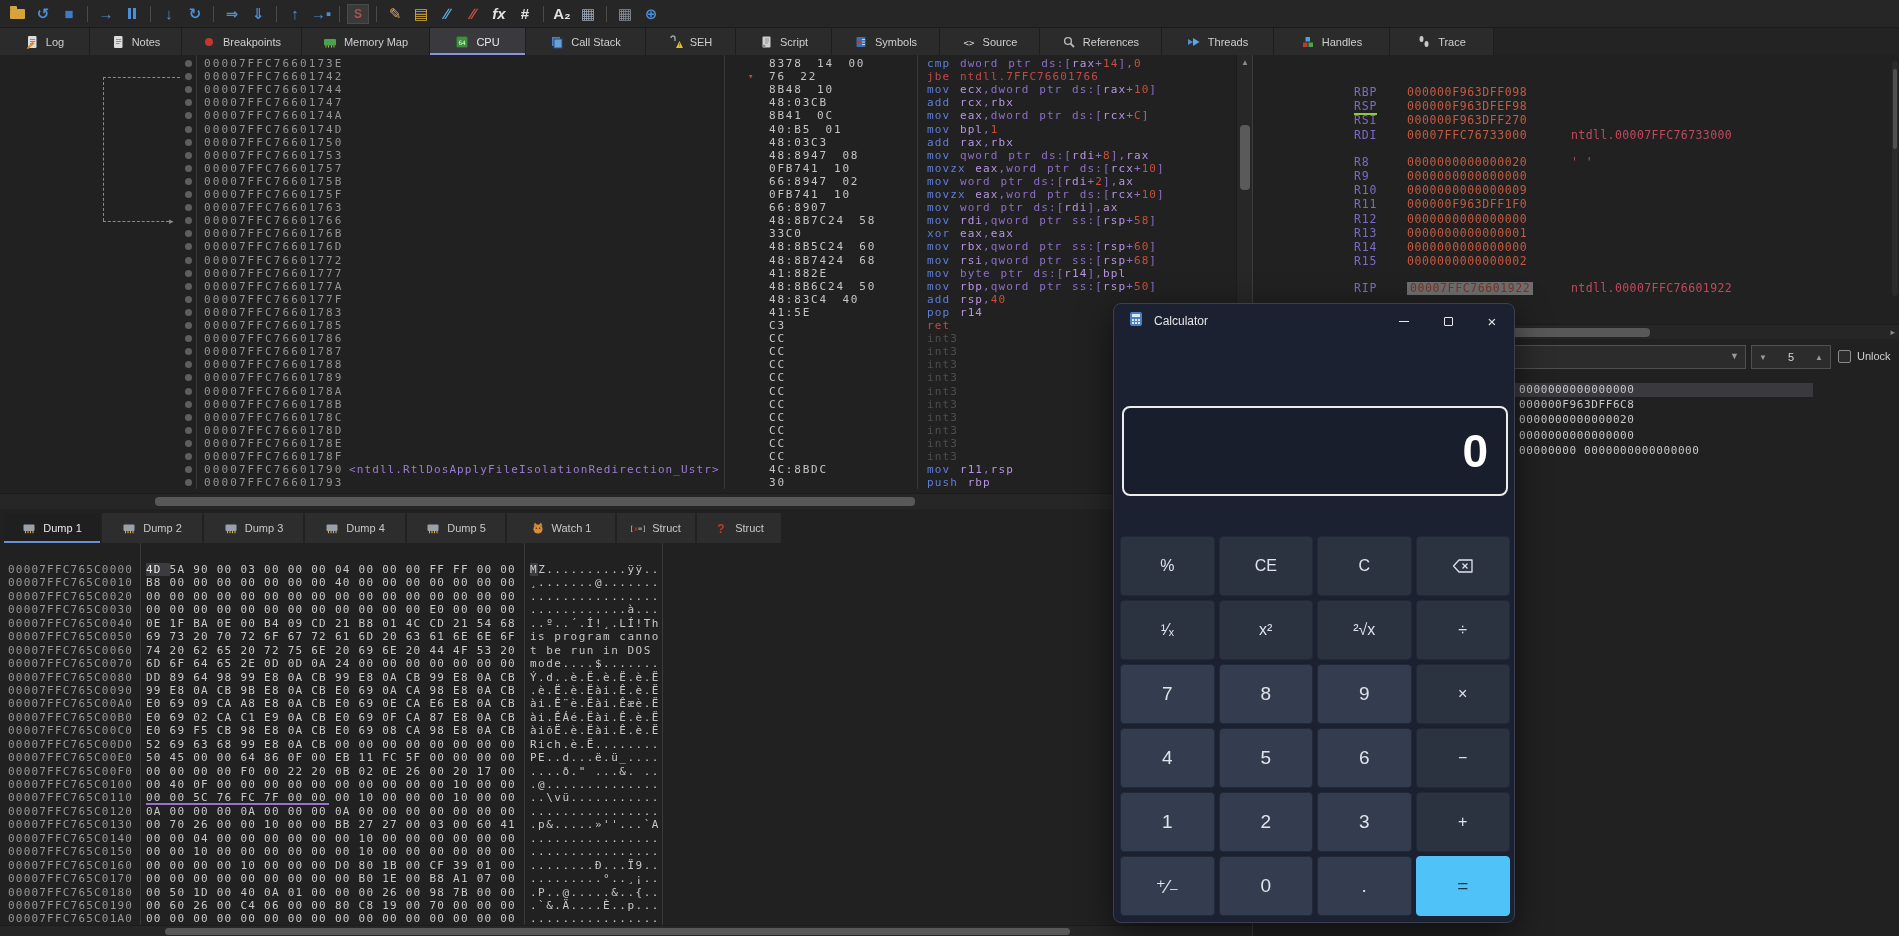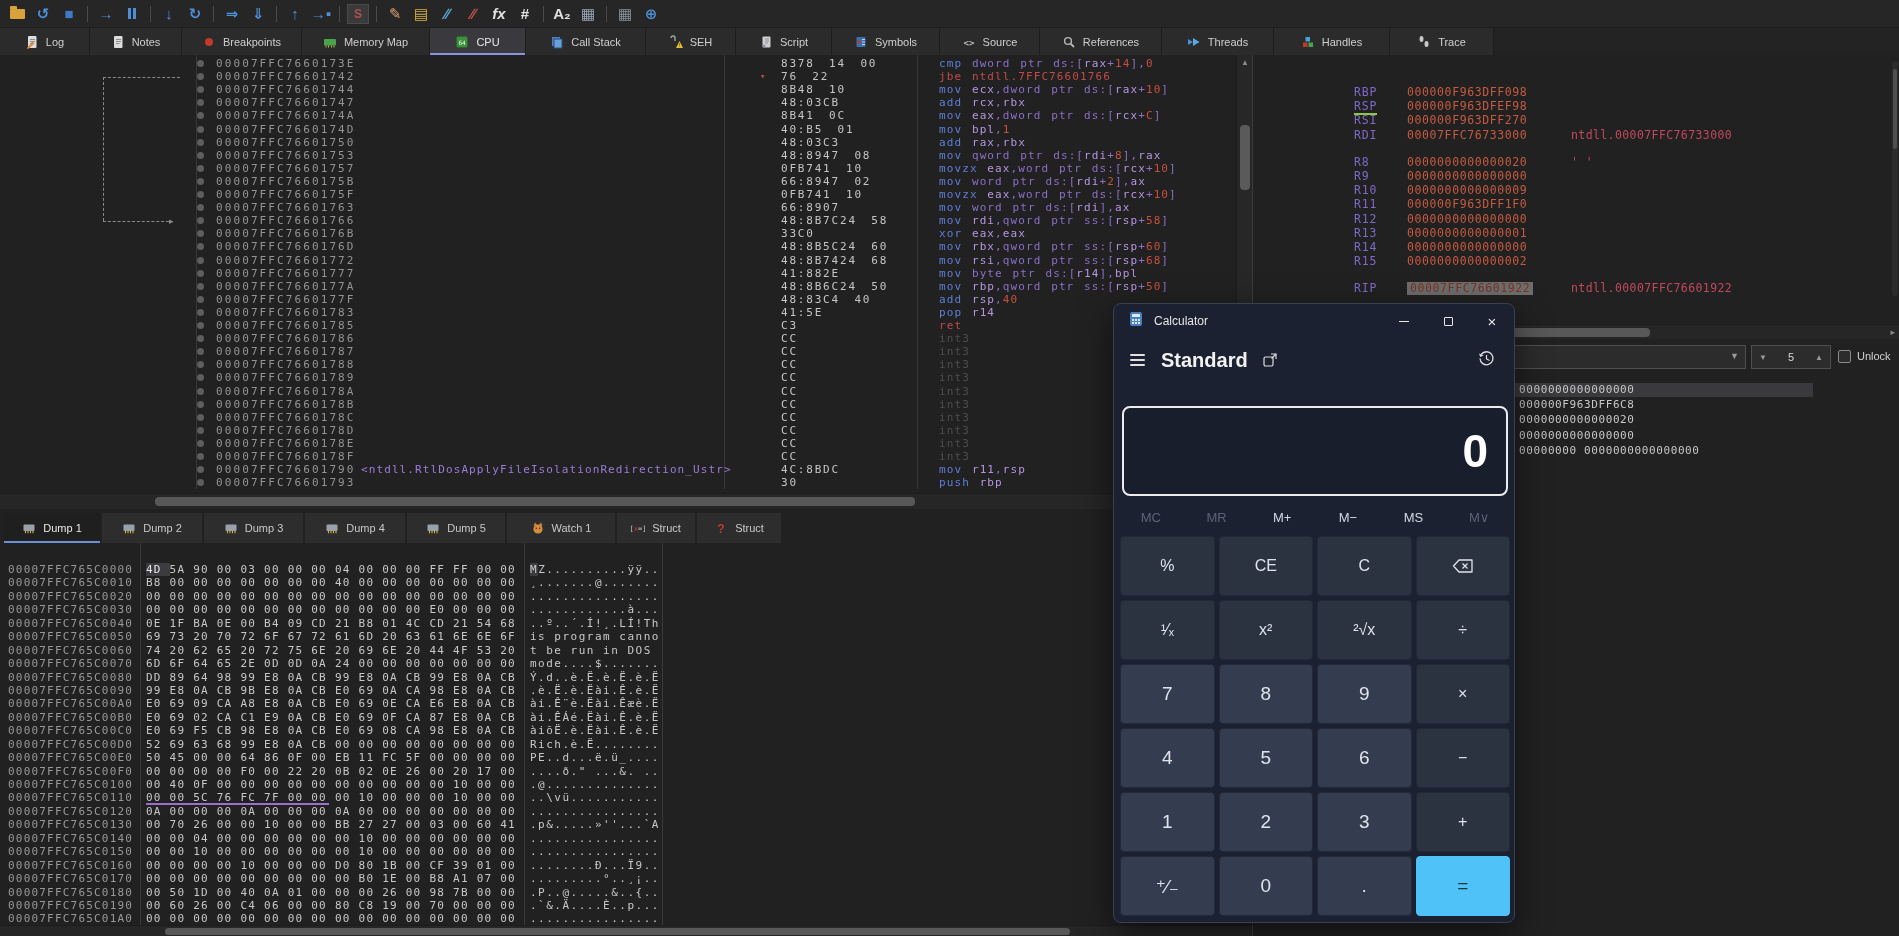--- a/index.html
+++ b/index.html
@@ -24,21 +24,21 @@
   
   #tabbar{ position:absolute; left:0; top:28px; width:1899px; height:27px; background:#232323; display:flex; }
   .tab{ height:27px; display:flex; align-items:center; justify-content:center; gap:7px;
         background:#2b2b2b; border-right:1px solid #1d1d1d; color:#cfcfcf; font-size:11px; position:relative; cursor:default;}
   .tab.active{ background:#3a3a3e; color:#e8e8e8; }
   .tab.active::after{ content:""; position:absolute; left:0; bottom:0; width:100%; height:2px; background:#8a93de; }
   .tab svg, .dtab svg{ display:block; }
 
   
   #disasm{ position:absolute; left:0; top:55px; width:1236px; height:456px; background:#212121; overflow:hidden; }
-  .drow{ position:absolute; left:16px; height:13.1px; width:100%; font-size:11px; line-height:13.1px; white-space:pre; }
+  .drow{ position:absolute; left:4px; height:13.1px; width:100%; font-size:11px; line-height:13.1px; white-space:pre; }
   .bp-dot{ position:absolute; left:181px; top:3px; width:7px; height:7px; border-radius:50%; background:#5e5e5e; }
   .d-addr{ position:absolute; left:200px; color:#949494; letter-spacing:2.1px; }
   .d-label{ position:absolute; left:345px; color:#9b7cd6; letter-spacing:1.1px; }
   .d-bytes{ position:absolute; left:765px; color:#c5c5c5; letter-spacing:1.8px; word-spacing:6px; }
   .d-caret{ position:absolute; left:744px; color:#c14a4a; font-size:9px; top:0; }
   .d-instr{ position:absolute; left:923px; letter-spacing:1.1px; word-spacing:2px; }
   .vline{ position:absolute; top:0; width:1px; background:#383838; }
   .dash-v{ position:absolute; border-left:1px dashed #8a8a8a; }
   .dash-h{ position:absolute; border-top:1px dashed #8a8a8a; }
   .jump-head{ position:absolute; color:#8a8a8a; font-size:9px; }
@@ -537,49 +537,23 @@
           </svg></span>
       <span id="calc-title">Calculator</span>
       <div class="cap-btn" style="right:88px;">
           <div class="minbar"></div>
         </div>
       <div class="cap-btn" style="right:44px;">
           <div class="maxbox"></div>
         </div>
       <div class="cap-btn" id="calc-close" style="right:0;">×</div>
     </div>
-    <div id="calc-nav">
-      <div id="calc-hamburger">
-          <span></span>
-          <span></span>
-          <span></span>
-        </div>
-      <span id="calc-mode">Standard</span>
-      <span id="calc-pin"><svg width="17" height="17" viewBox="0 0 17 17">
-            <rect x="2" y="6" width="9" height="9" rx="1.5" fill="none" stroke="#e0e0e0" stroke-width="1.2"></rect>
-            <path d="M9 3h5v5" fill="none" stroke="#e0e0e0" stroke-width="1.2"></path>
-            <path d="M14 3 L9.5 7.5" stroke="#e0e0e0" stroke-width="1.2"></path>
-          </svg></span>
-      <span id="calc-history"><svg width="19" height="19" viewBox="0 0 19 19">
-            <path d="M4.2 5.5 A 6.5 6.5 0 1 1 3 9.5" fill="none" stroke="#e0e0e0" stroke-width="1.3"></path>
-            <path d="M2 4.5 L3.2 8 L6.5 6.5" fill="#e0e0e0"></path>
-            <path d="M9.5 6v4l3 1.5" fill="none" stroke="#e0e0e0" stroke-width="1.2"></path>
-          </svg></span>
-    </div>
     <div id="calc-display">
       <span>0</span>
     </div>
-    <div id="calc-memrow">
-        <div class="memb off">MC</div>
-        <div class="memb off">MR</div>
-        <div class="memb on">M+</div>
-        <div class="memb on">M−</div>
-        <div class="memb on">MS</div>
-        <div class="memb off">M∨</div>
-      </div>
     <div id="calc-keypad">
         <div class="key op">%</div>
         <div class="key op">CE</div>
         <div class="key op">C</div>
         <div class="key op">
           <svg width="22" height="16" viewBox="0 0 22 16">
             <path d="M7 2 H20 V14 H7 L1.5 8 Z" fill="none" stroke="#dfe4ec" stroke-width="1.3" stroke-linejoin="round"></path>
             <path d="M10.5 5.5 L15.5 10.5 M15.5 5.5 L10.5 10.5" stroke="#dfe4ec" stroke-width="1.3"></path>
           </svg>
         </div>

